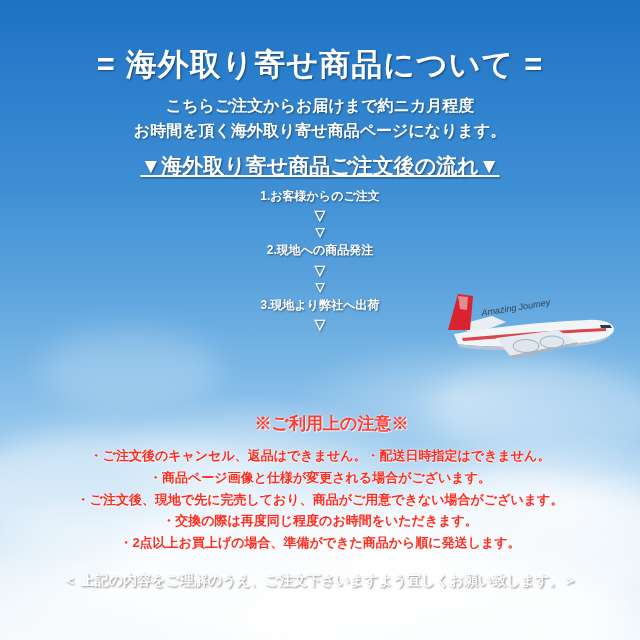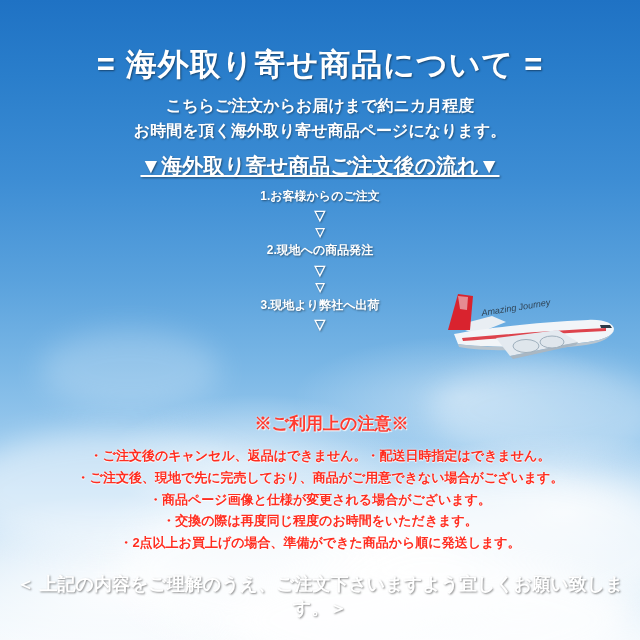--- a/index.html
+++ b/index.html
@@ -134,21 +134,21 @@
     text-shadow: 0 0 2px rgba(255,255,255,.95), 0 1px 1px rgba(255,255,255,.85);
     margin-top: 9px;
   }
   .notes div { white-space: nowrap; }
 
   .footer {
     position: absolute;
     top: 572px;
     left: 0; right: 0;
     color: #ffffff;
-    font-size: 18px;
+    font-size: 14px;
     font-weight: bold;
     text-shadow: 1px 1px 2px rgba(0,0,0,.45);
   }
 
   
   #plane {
     position: absolute;
     left: 418px;
     top: 272px;
     width: 212px;
@@ -217,22 +217,22 @@
       <div class="arrow">▽</div>
       <div class="arrow small">▽</div>
       <div class="step">3.現地より弊社へ出荷</div>
       <div class="arrow">▽</div>
     </div>
 
     <div class="notice-head">※ご利用上の注意※</div>
 
     <div class="notes">
       <div>・ご注文後のキャンセル、返品はできません。・配送日時指定はできません。</div>
+      <div>・商品ページ画像と仕様が変更される場合がございます。</div>
       <div>・ご注文後、現地で先に完売しており、商品がご用意できない場合がございます。</div>
-      <div>・商品ページ画像と仕様が変更される場合がございます。</div>
       <div>・交換の際は再度同じ程度のお時間をいただきます。</div>
       <div>・2点以上お買上げの場合、準備ができた商品から順に発送します。</div>
     </div>
 
     <div class="footer">＜ 上記の内容をご理解のうえ、ご注文下さいますよう宜しくお願い致します。＞</div>
 
   </div>
 </div>
 
 </body></html>

